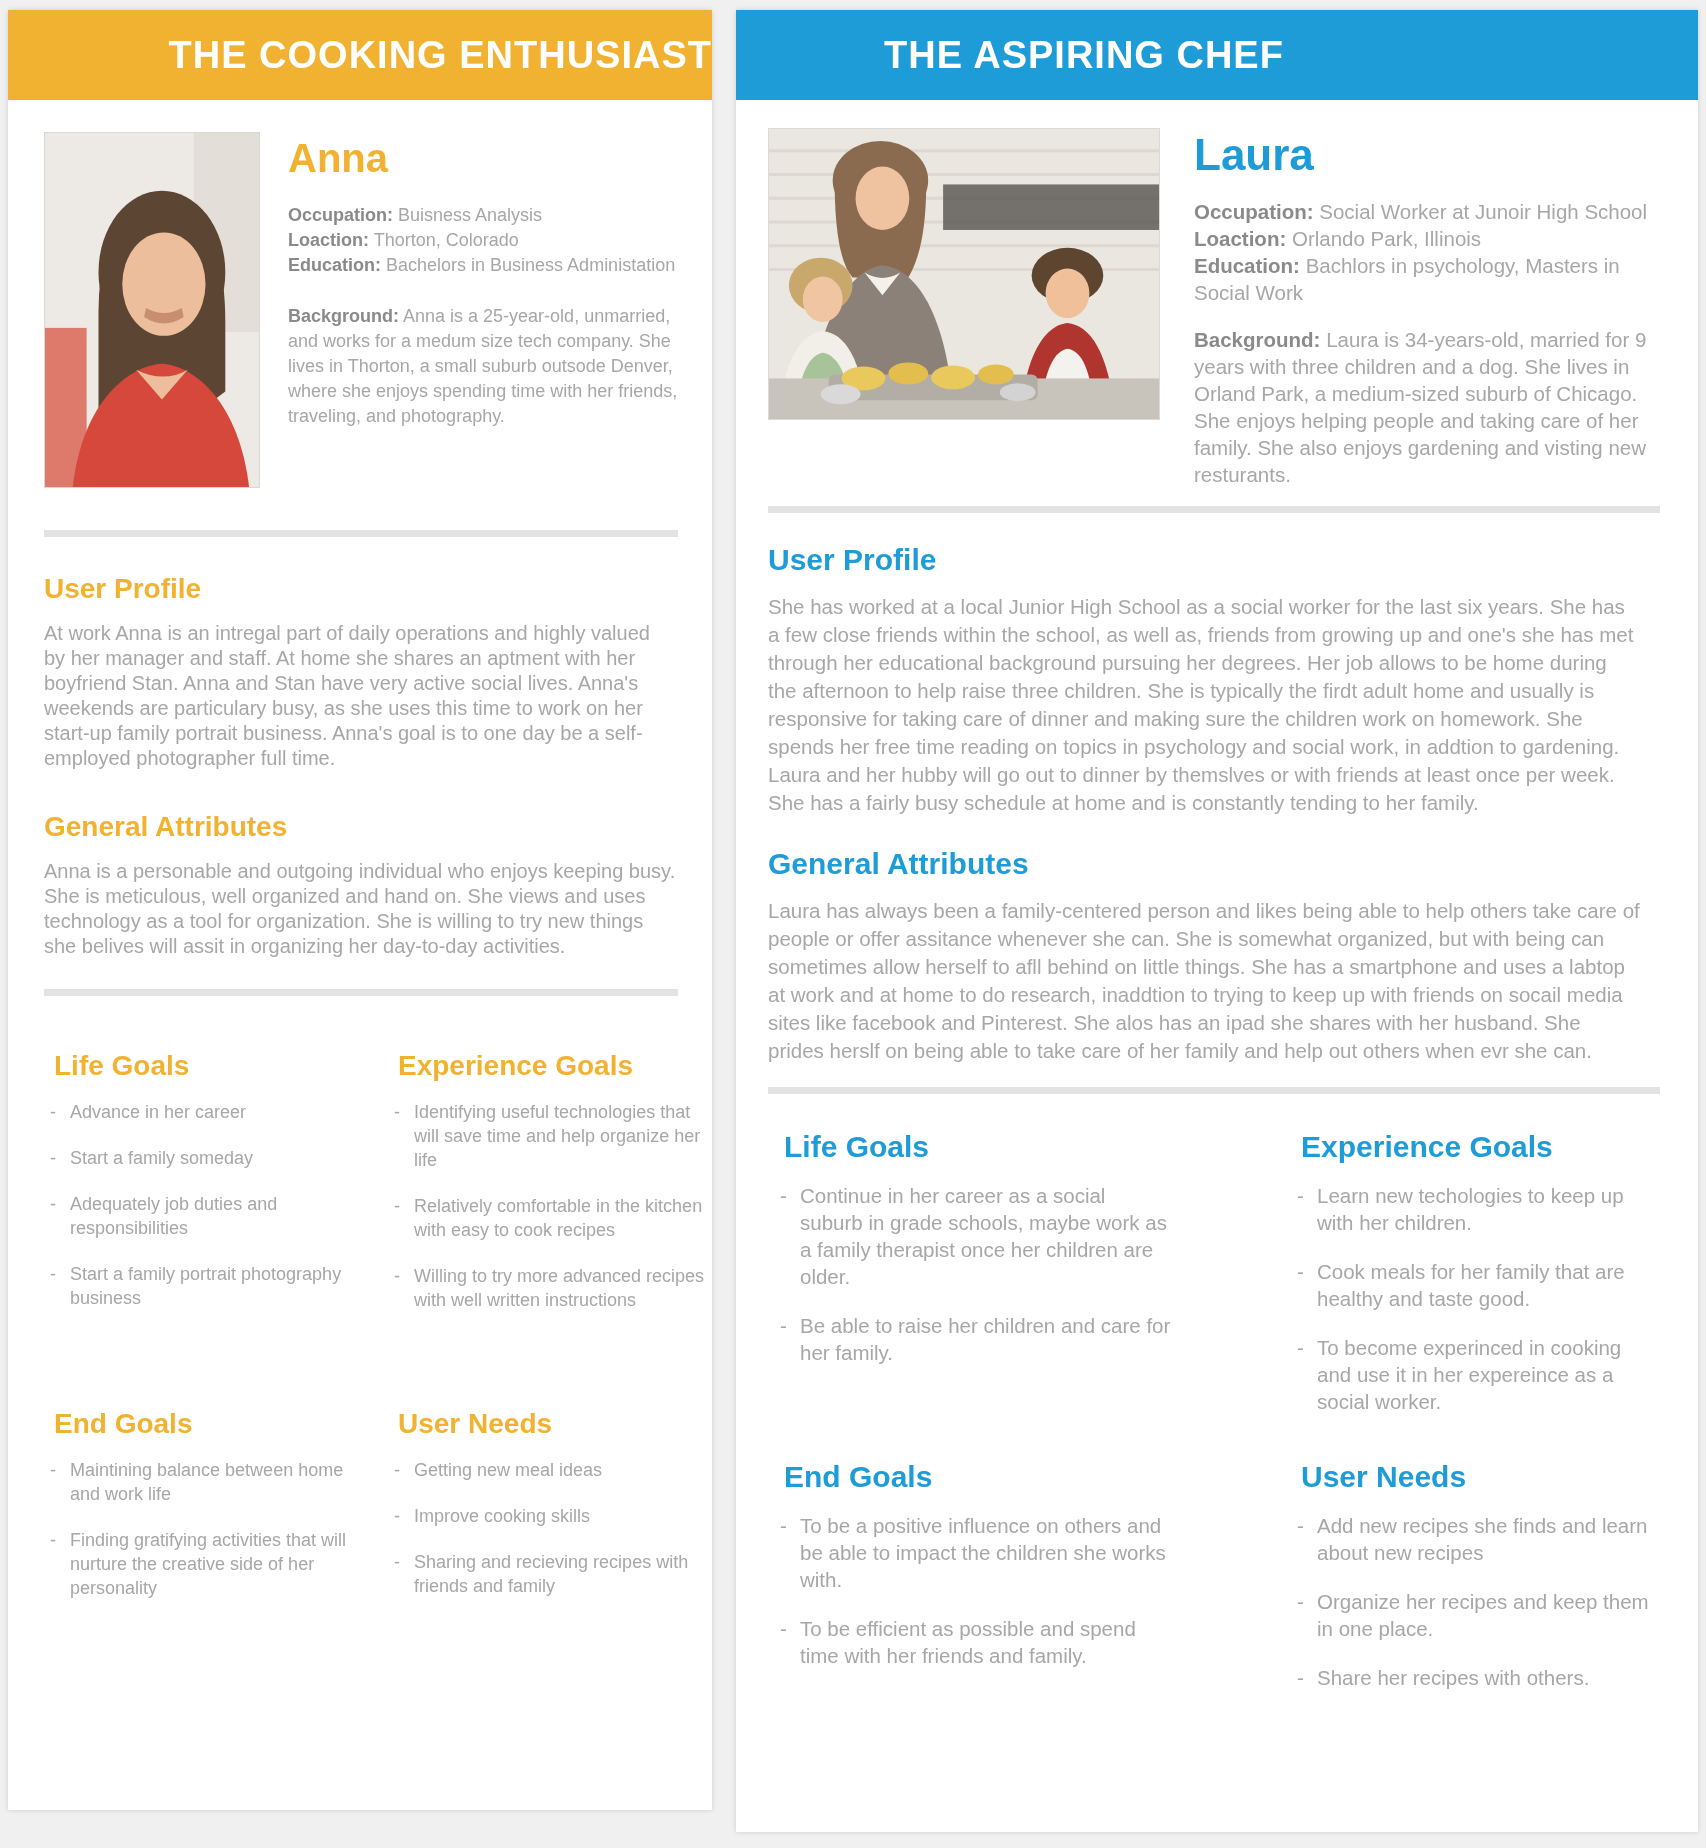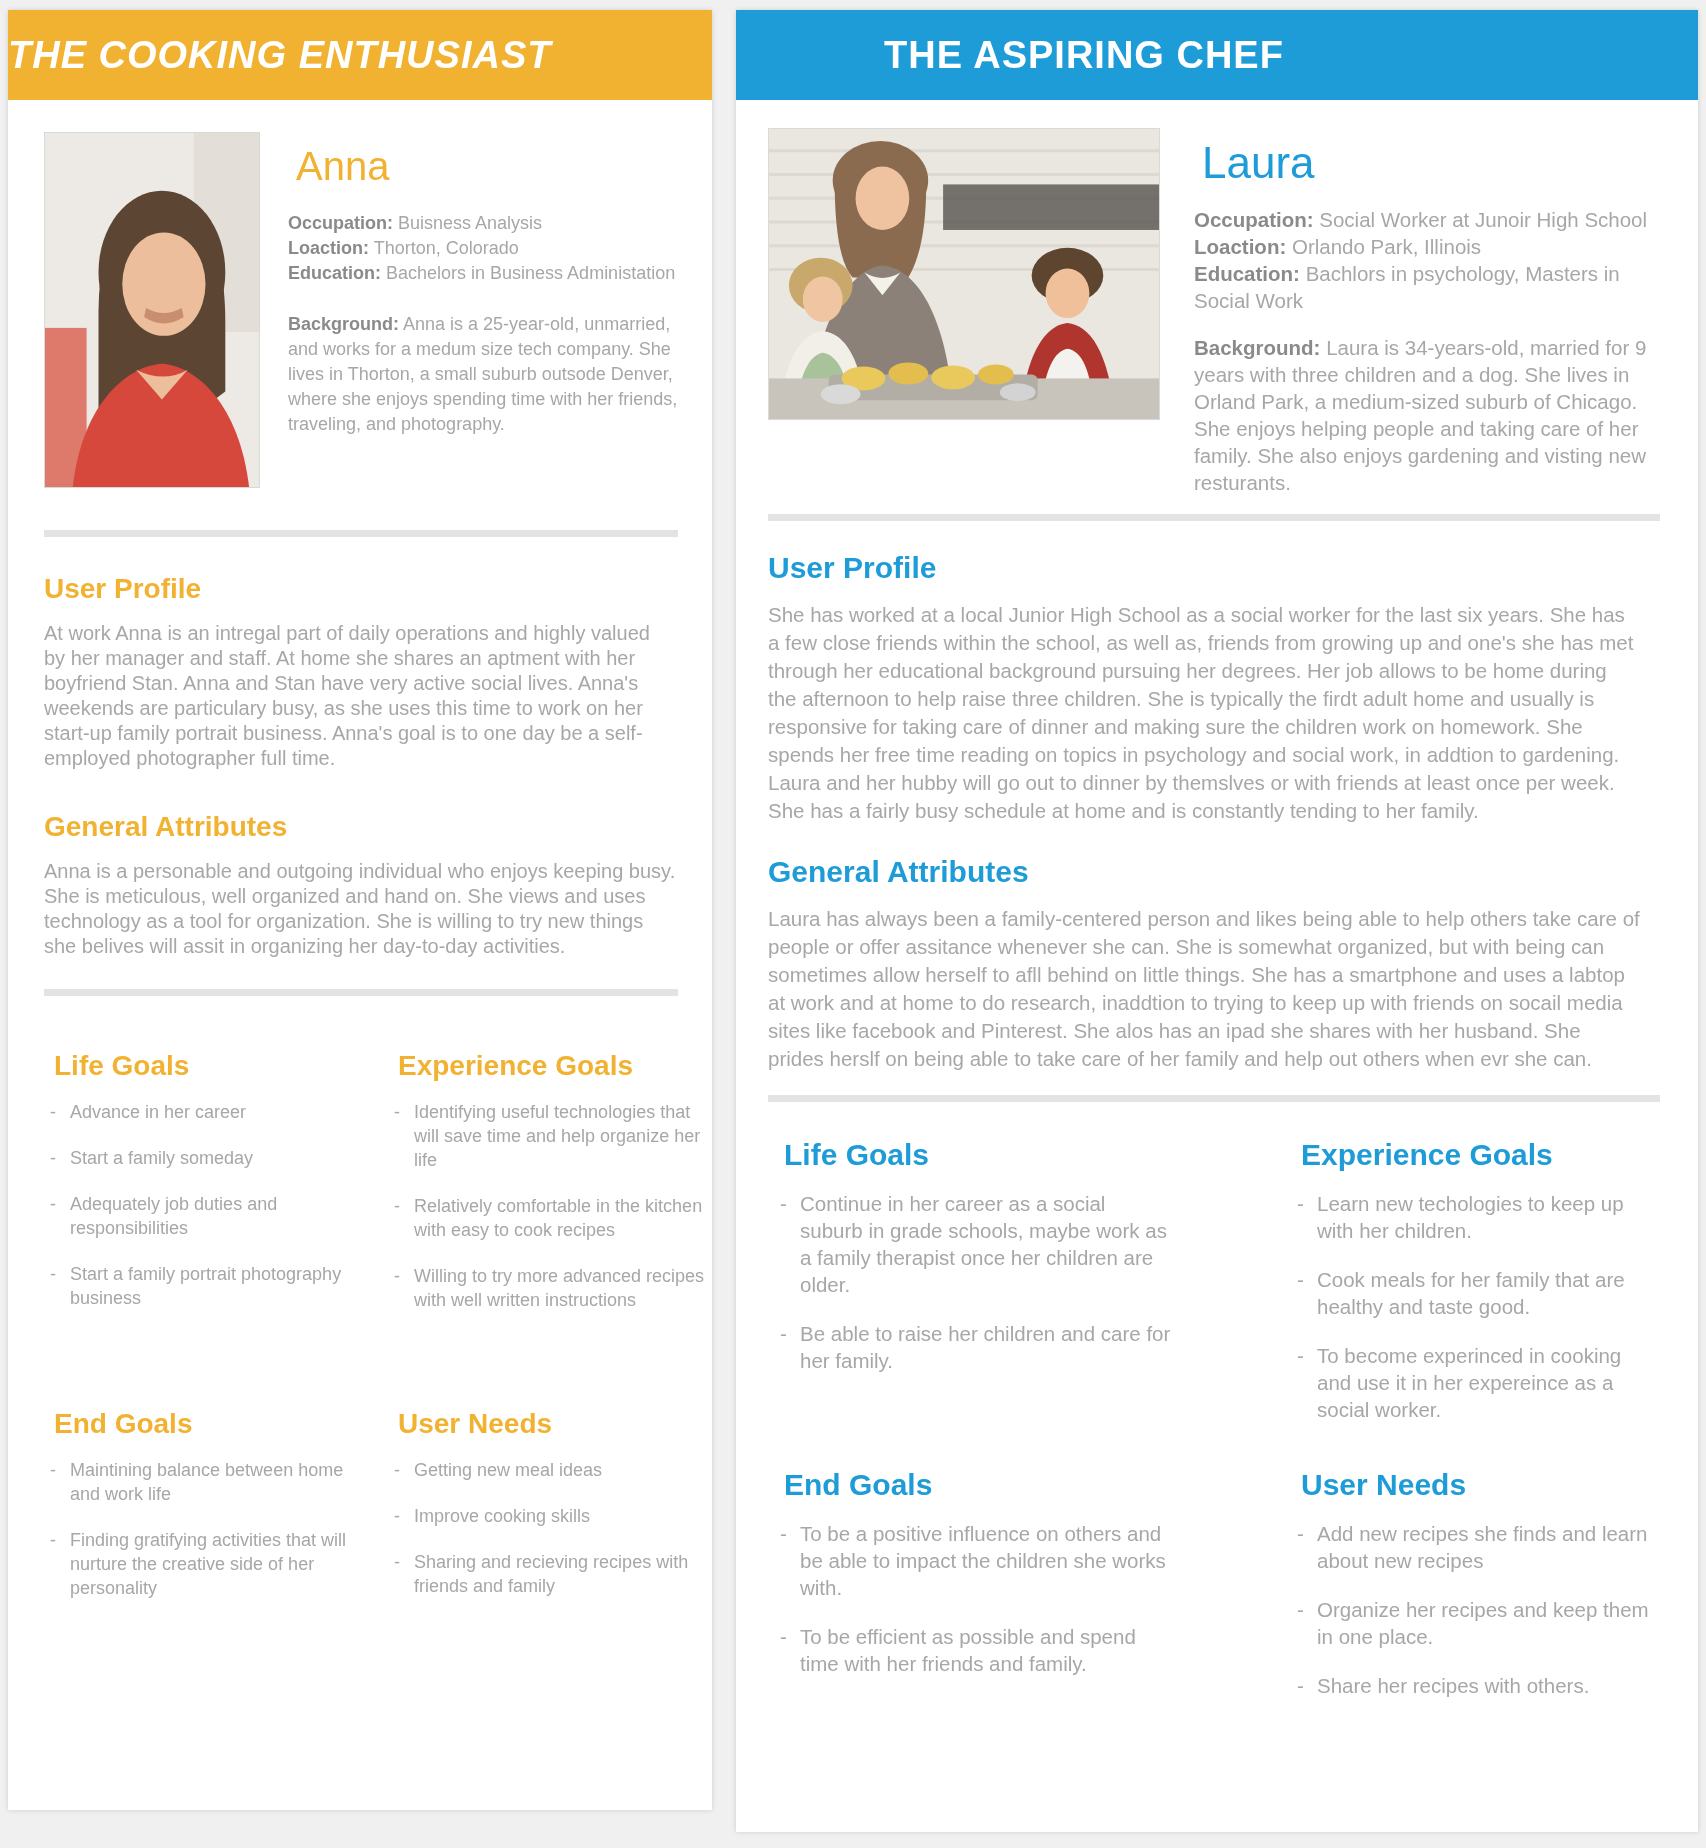--- a/index.html
+++ b/index.html
@@ -7,37 +7,37 @@
     width:1706px;height:1848px;position:relative;
     background:#f0f0f1;
     font-family:"Liberation Sans", sans-serif;
     -webkit-font-smoothing:antialiased;
   }
   .card{position:absolute;background:#ffffff;box-shadow:0 0 5px rgba(0,0,0,.14);overflow:hidden;}
   .card.anna{left:8px;top:10px;width:704px;height:1800px;}
   .card.laura{left:736px;top:10px;width:962px;height:1822px;}
 
   .band{height:90px;display:flex;align-items:center;}
-  .anna .band{background:#F2B231;justify-content:flex-start;font-style:italic;}
+  .anna .band{background:#F2B231;justify-content:flex-end;}
   .laura .band{background:#1E9CD8;justify-content:flex-start;}
   .title-wrap{text-align:center;}
   .laura .title-wrap{width:696px;}
   .band h1{margin:0;color:#ffffff;font-weight:700;letter-spacing:1px;font-size:38px;}
 
   .top{display:flex;align-items:flex-start;}
   .anna .top{padding:32px 34px 0 36px;}
   .laura .top{padding:28px 38px 0 32px;}
   .photo{border:1px solid #d9d9d9;box-sizing:border-box;flex:none;background:#ece9e4;}
   .anna .photo{width:216px;height:356px;}
   .laura .photo{width:392px;height:292px;}
   .photo svg{display:block;width:100%;height:100%;}
   .info{flex:1;min-width:0;}
   .anna .info{margin-left:28px;padding-top:4px;}
   .laura .info{margin-left:34px;padding-top:2px;}
-  h2.name{margin:8px;font-weight:400;}
+  h2.name{margin:0;font-weight:700;}
   .anna h2.name{color:#F2B231;font-size:40px;margin-bottom:22px;}
   .laura h2.name{color:#1E9CD8;font-size:44px;margin-bottom:18px;}
   .detail{margin:0;color:#A7A7A7;}
   .anna .detail{font-size:18px;line-height:25px;}
   .laura .detail{font-size:20.5px;line-height:27px;}
   .detail b{color:#8A8A8A;font-weight:700;}
   .bg-block{display:block;}
   .anna .bg-block{margin-top:26px;}
   .laura .bg-block{margin-top:20px;}
 

